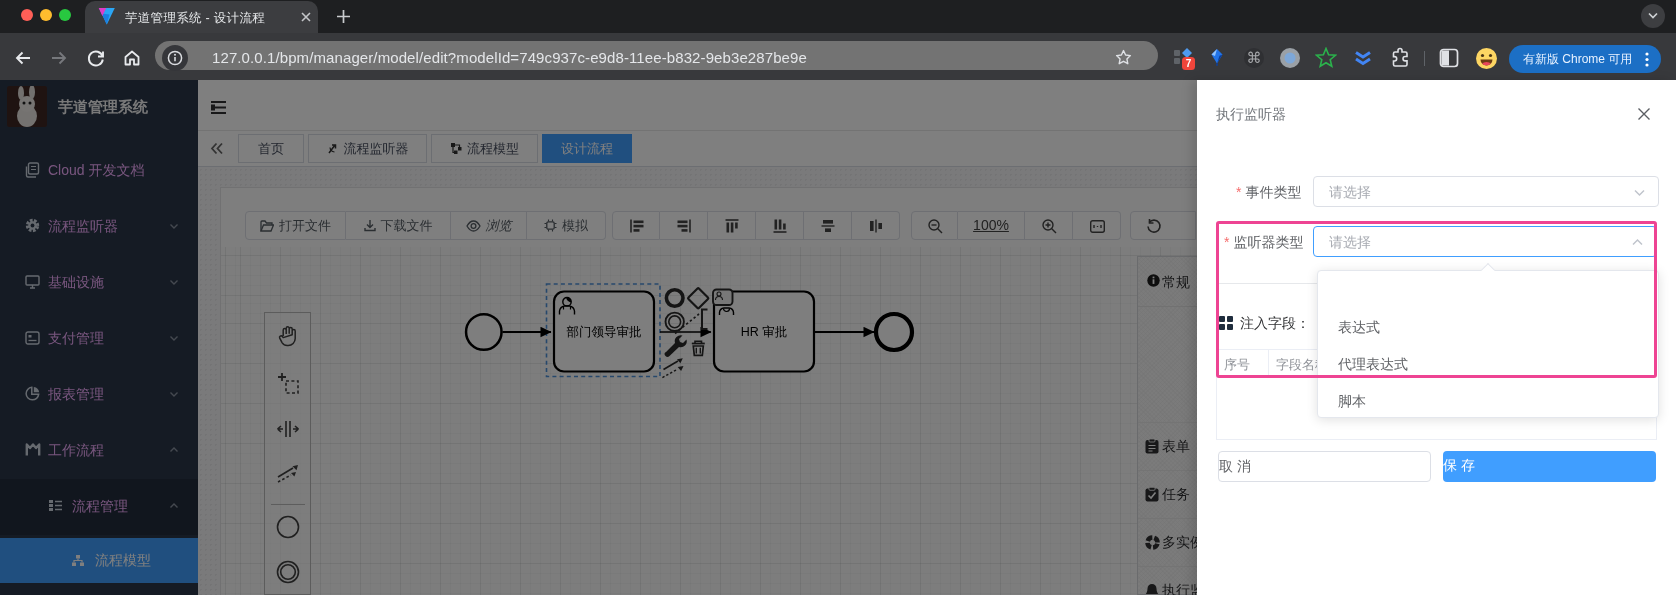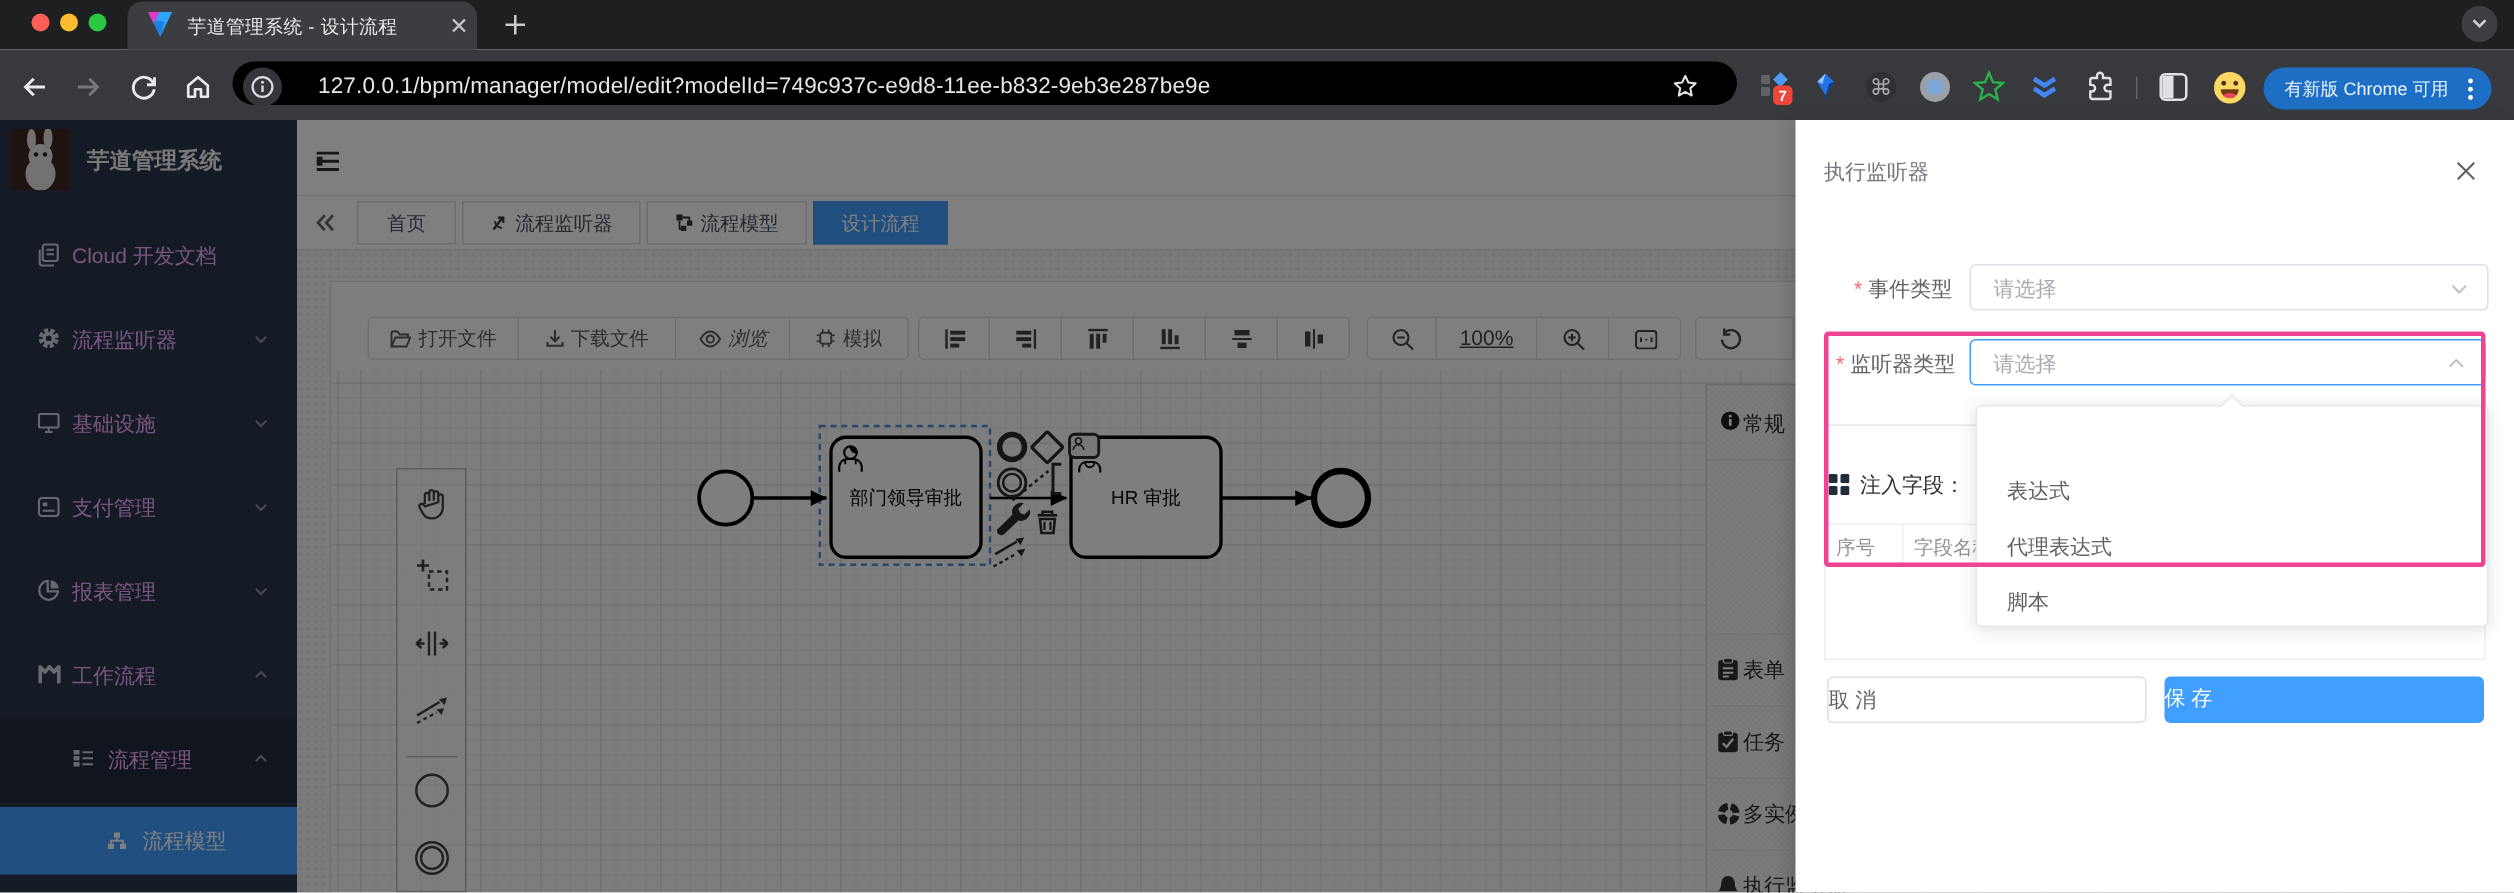--- a/index.html
+++ b/index.html
@@ -5,21 +5,21 @@
   * { margin:0; padding:0; box-sizing:border-box; }
   html,body { width:1676px; height:595px; overflow:hidden; font-family:"Liberation Sans", sans-serif; }
   .abs { position:absolute; }
   #stage { position:relative; width:1676px; height:595px; background:#fff; }
   
   #tabstrip { left:0; top:0; width:1676px; height:33px; background:#1e1f21; }
   .light { width:12px; height:12px; border-radius:50%; top:9px; }
   #tab { left:85px; top:1px; width:233px; height:32px; background:#3c3d40; border-radius:10px 10px 0 0; }
   #tabtitle { left:40px; top:9px; font-size:12.5px; color:#e6e8ea; letter-spacing:0.3px; }
   #chromebar { left:0; top:33px; width:1676px; height:47px; background:#38393c; }
-  #addrbar { left:155px; top:8px; width:1003px; height:29px; background:#000000; border-radius:17px; }
+  #addrbar { left:155px; top:8px; width:1003px; height:29px; background:#737373; border-radius:17px; }
   #url { left:57px; top:8px; font-size:15px; color:#e4e6e9; letter-spacing:0.1px;}
   .cicon { color:#dfe1e5; }
   #chip { left:1509px; top:12px; width:152px; height:28px; background:#1c6fc5; border-radius:14px; color:#e8f2ff; font-size:12px; line-height:28px; text-align:left; padding-left:14px;}
   
   #page { left:0; top:80px; width:1676px; height:515px; background:#fbfbfb; }
   #sidebar { left:0; top:0; width:198px; height:515px; background:#2a3648; }
   .mi { position:absolute; left:0; width:198px; height:56px; color:#f0abfc; font-size:14px; }
   .mi .t { position:absolute; left:48px; top:19px; }
   .mi .chev { position:absolute; right:18px; top:21px; }
   #main { left:198px; top:0; width:1478px; height:515px; }
@@ -541,21 +541,21 @@
 
     <div class="abs" style="left:19px; top:203px; width:441px; height:1px; background:#e6e8eb;"></div>
 
     <div class="abs" style="left:19px; top:269px; width:441px; height:91px; border:1px solid #ebeef5; background:#fff;"></div>
     <div class="abs" style="left:19px; top:269px; width:441px; height:28px; border-bottom:1px solid #ebeef5;"></div>
     <div class="abs" style="left:71px; top:269px; width:1px; height:28px; background:#ebeef5;"></div>
     <div class="abs" style="left:27px; top:276px; font-size:13px; color:#909399;">序号</div>
     <div class="abs" style="left:79px; top:276px; font-size:13px; color:#909399;">字段名称</div>
 
     <div id="ddown">
-      <div class="opt" style="top:38px;">表达式</div>
+      <div class="opt" style="top:38px;font-family:Liberation Serif, serif;">表达式</div>
       <div class="opt" style="top:75px;">代理表达式</div>
       <div class="opt" style="top:112px;">脚本</div>
       <div class="abs" style="left:165px; top:-6px; width:10px; height:10px; background:#fff; border-left:1px solid #e4e7ed; border-top:1px solid #e4e7ed; transform:rotate(45deg);"></div>
     </div>
 
     <div id="pink"></div>
 
     <div class="btn" style="left:21px; border:1px solid #dcdfe6; background:#fff; color:#606266;">取 消</div>
     <div class="btn" style="left:246px; background:#409eff; color:#fff;">保 存</div>
   </div>

